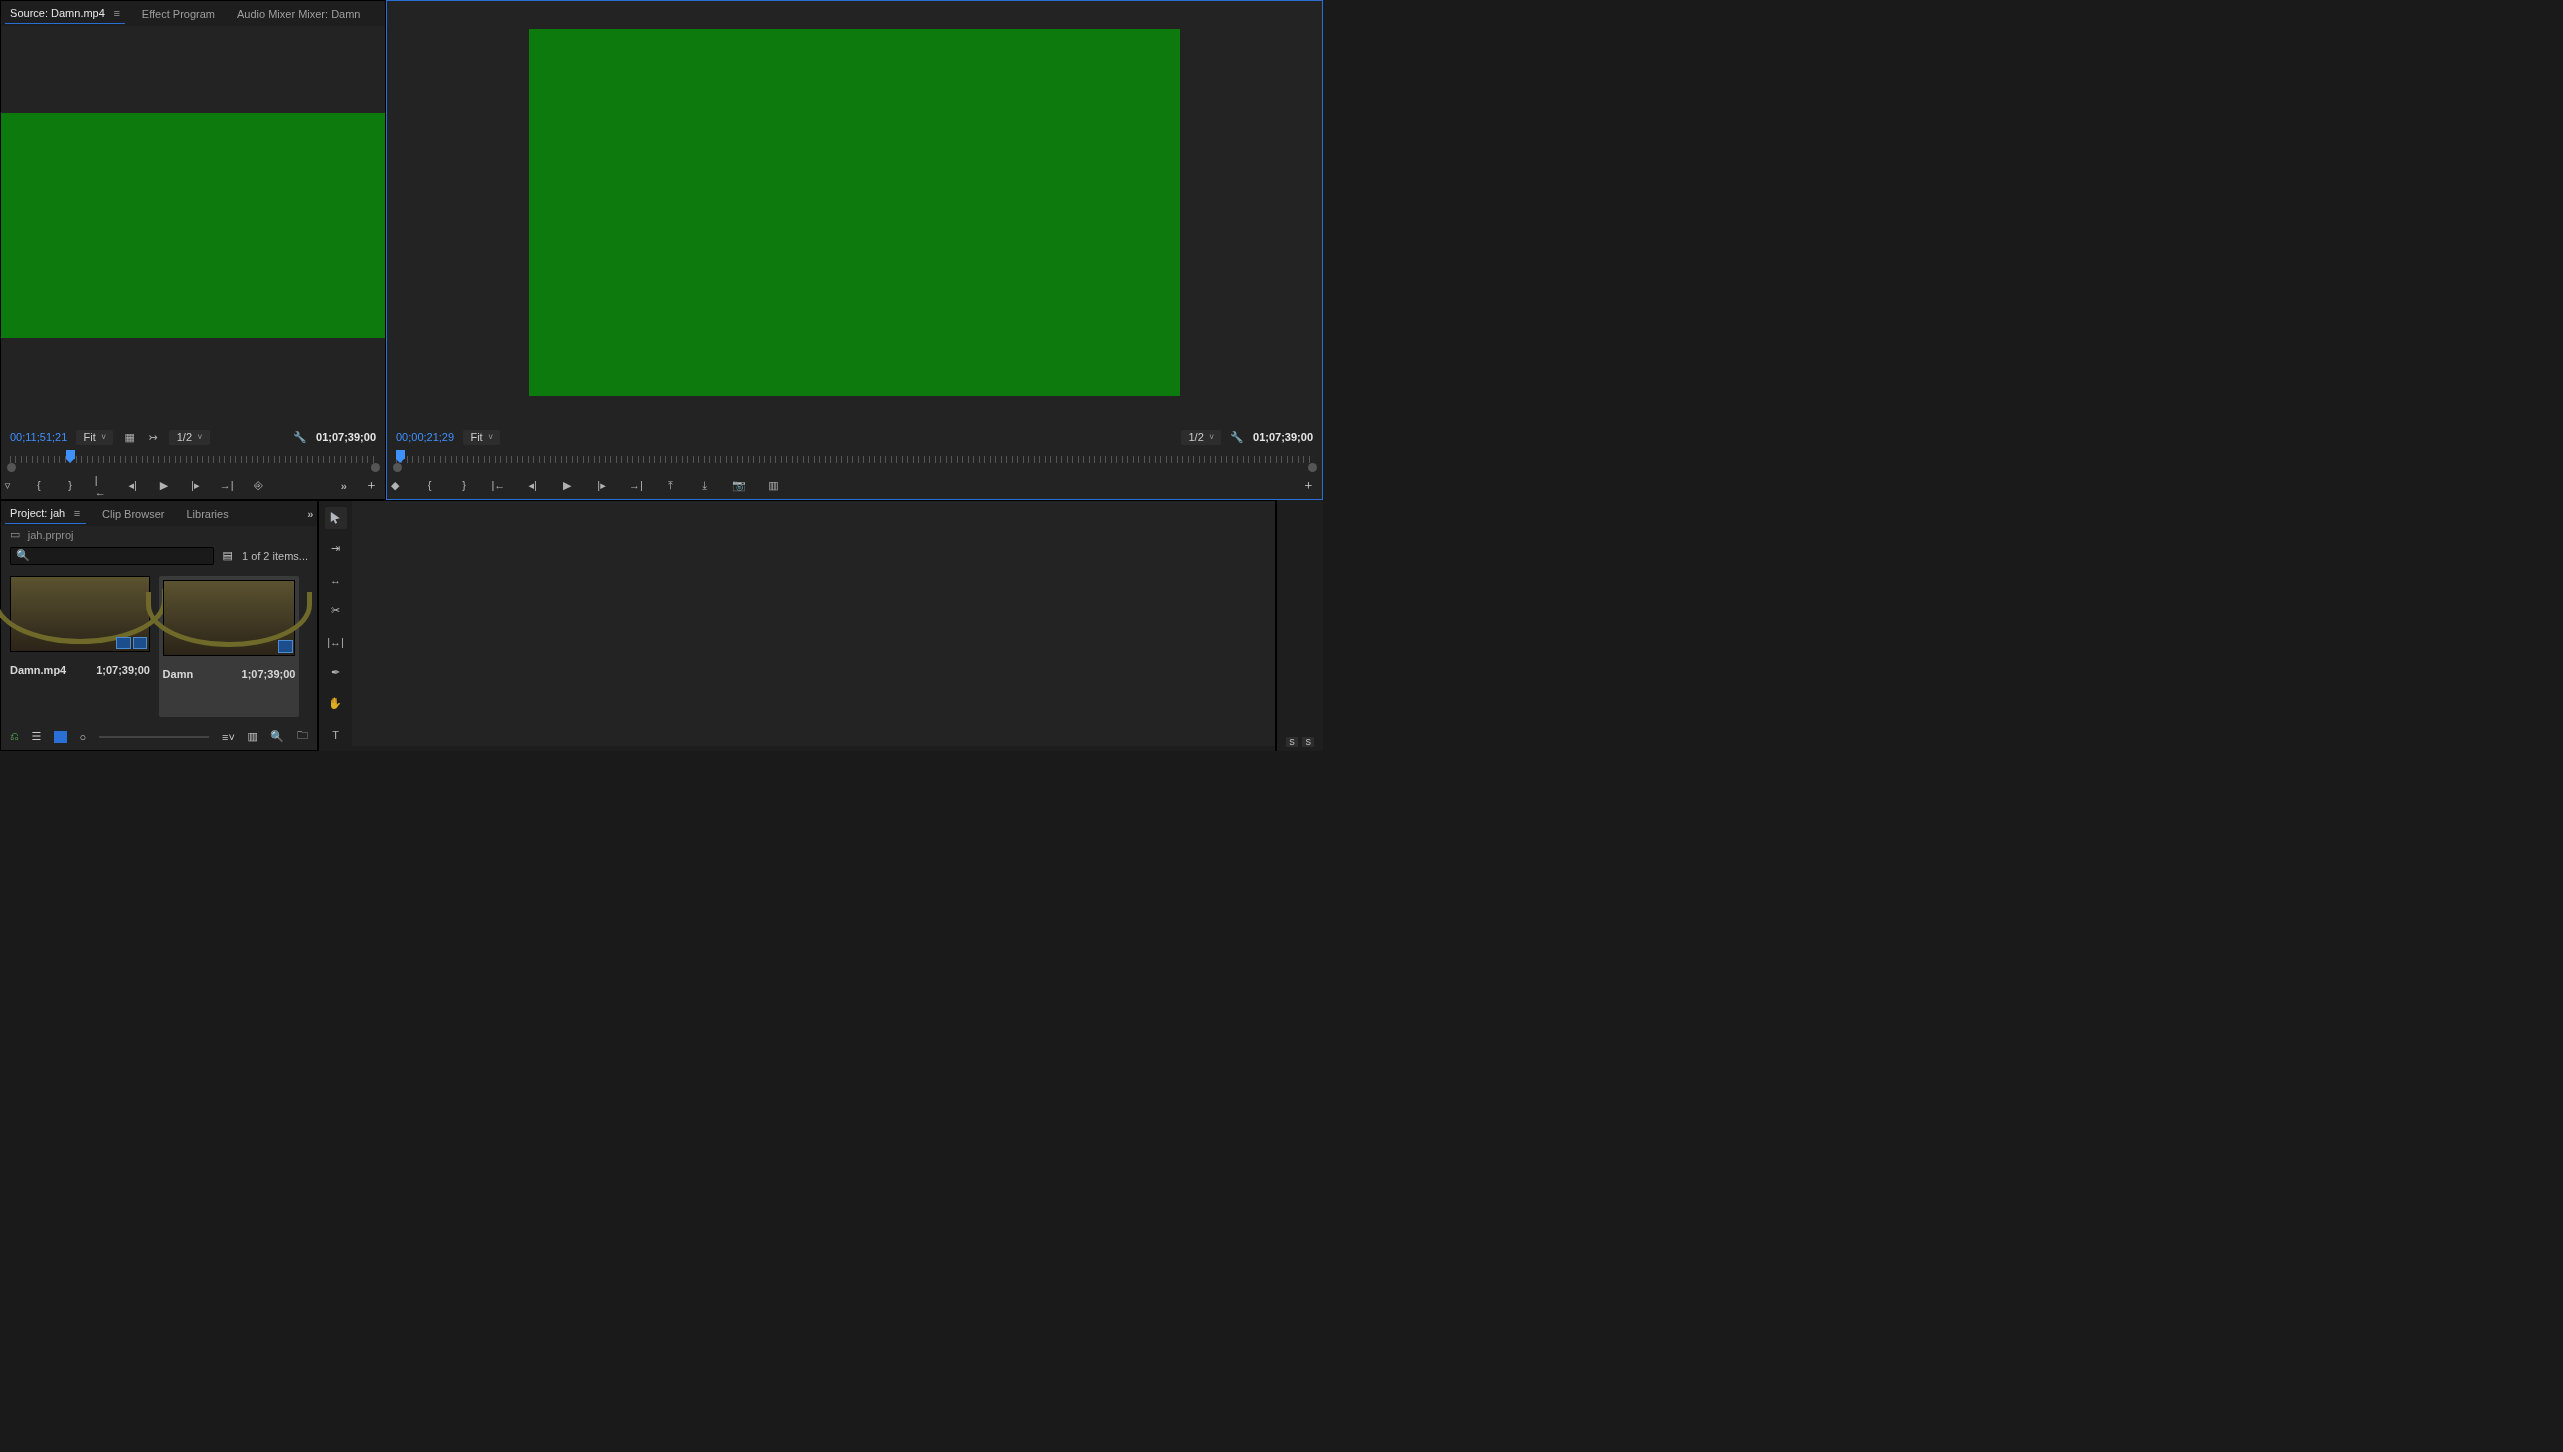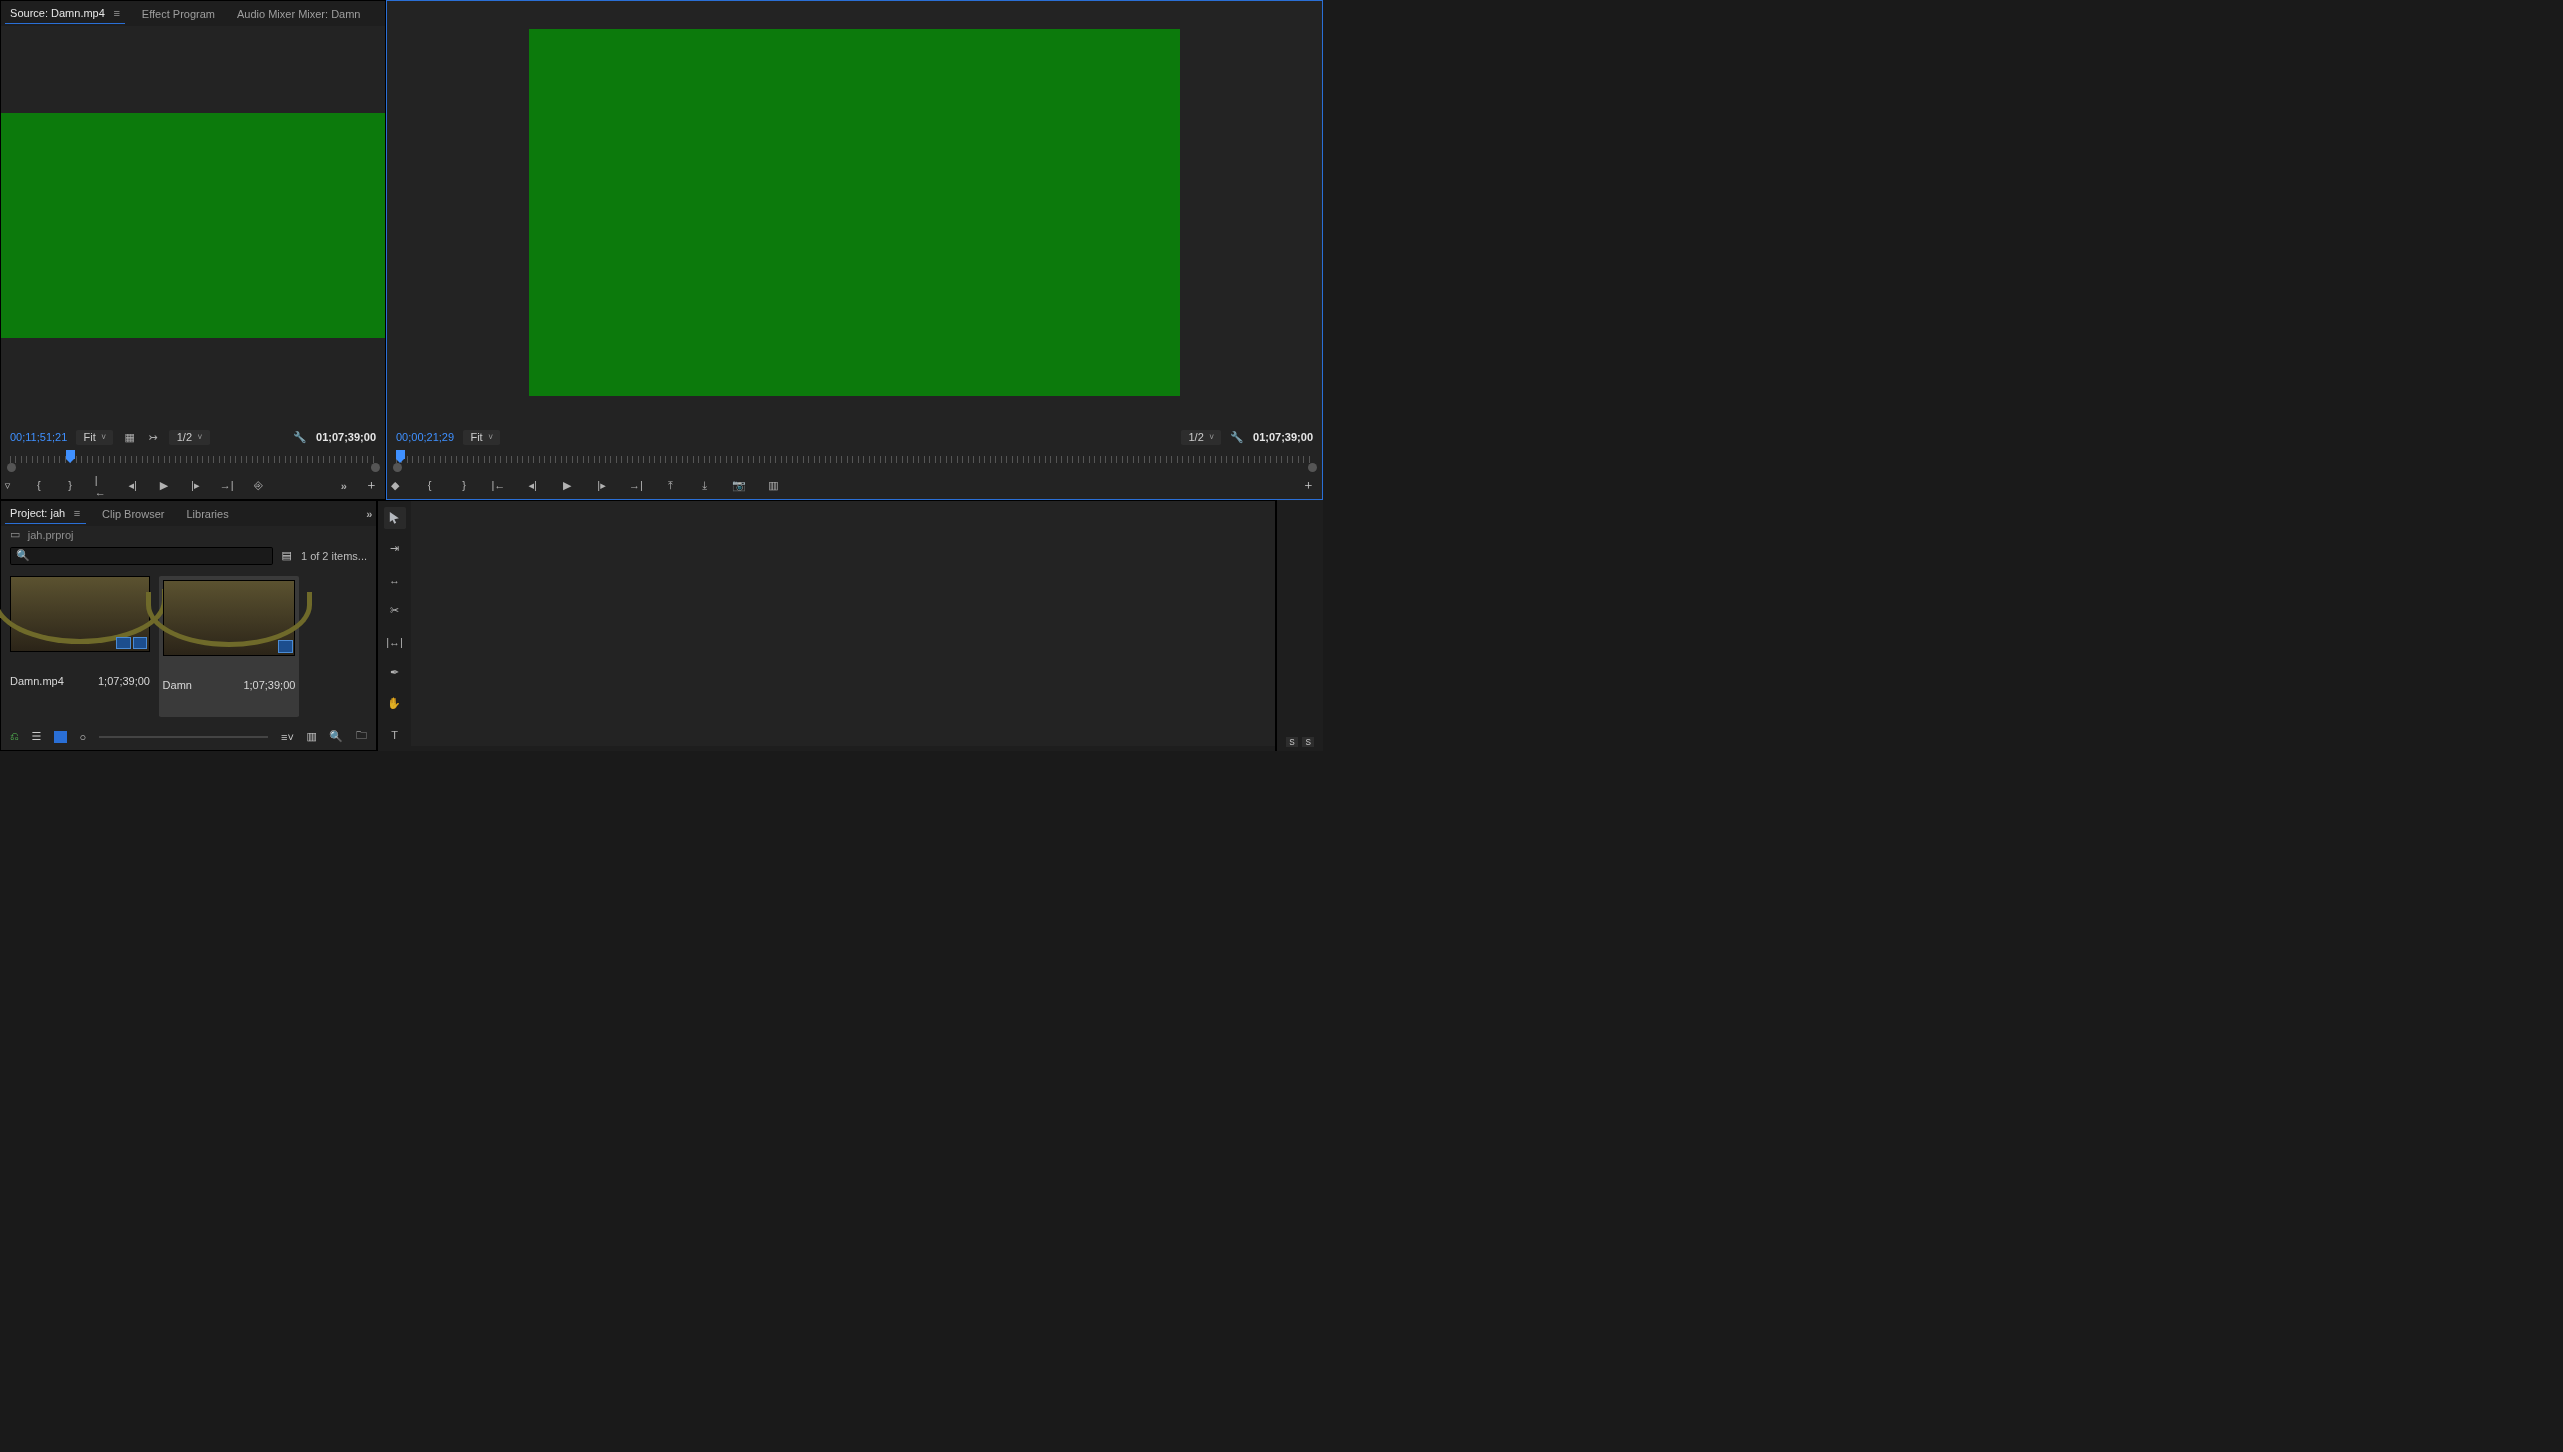--- a/index.html
+++ b/index.html
@@ -39,35 +39,35 @@
 .ruler .head::after { content: ""; position: absolute; left: 0; top: 9px; border-left: 4.5px solid transparent; border-right: 4.5px solid transparent; border-top: 4.5px solid #3f90ff; }
 
 .transport { display: flex; align-items: center; justify-content: center; gap: 18px; height: 27px; }
 .tbtn { width: 16.4px; height: 16.4px; display: inline-flex; align-items: center; justify-content: center; cursor: pointer; opacity: .85; }
 .transport .spacer-sm { width: 27px; }
 .plus { margin-left: auto; padding-right: 7.3px; font-size: 12.7px; cursor: pointer; }
 
 
 .bottom-row { display: flex; height: 251px; }
 
-.project-panel { width: 377px; }
+.project-panel { width: 318px; }
 .proj-sub { display: flex; align-items: center; gap: 7.3px; padding: 1.8px 9px; color: #8e8e8e; }
 .proj-search { display: flex; align-items: center; gap: 9px; padding: 3.6px 9px; }
 .searchbox { flex: 1; display: flex; align-items: center; background: #1a1a1a; border: 0.9px solid #000; padding: 1.8px 5.5px; border-radius: 1.8px; }
 .searchbox input { flex: 1; background: transparent; border: none; color: #ccc; outline: none; font-size: 11px; }
 .items-count { color: #bdbdbd; white-space: nowrap; }
 
 .thumbs { flex: 1; display: flex; gap: 9px; padding: 7.3px 9px; }
 .thumb { width: 140px; }
 .thumb.sel { background: #3a3a3a; padding: 3.6px; border-radius: 1.8px; }
 .thumb .img { position: relative; width: 100%; height: 76px; background: linear-gradient(180deg,#5b5230,#2b2418); border: 0.9px solid #000; }
 .thumb .img .arc { position: absolute; left: -18px; right: -18px; bottom: 7.3px; height: 55px; border: 5.5px solid #6f6a2a; border-top: none; border-radius: 0 0 109px 109px/0 0 55px 55px; }
 .thumb .img .badge-row { position: absolute; right: 1.8px; bottom: 1.8px; display: flex; gap: 1.8px; }
 .badge { width: 14.5px; height: 12.7px; background: #1c4e8e; border: 0.9px solid #4b8bd4; }
-.thumb .meta { display: flex; justify-content: space-between; margin-top: 23px; color: #d7d7d7; }
+.thumb .meta { display: flex; justify-content: space-between; margin-top: 12px; color: #d7d7d7; font-weight: bold; }
 
 .proj-foot { display: flex; align-items: center; gap: 12.7px; padding: 3.6px 9px; }
 .proj-foot .sq   { width: 12.7px; height: 12.7px; border: 0.9px solid #888; }
 .proj-foot .sqf  { background: #2a6fd6; border-color: #2a6fd6; }
 .proj-foot .green{ color: #57c457; }
 
 
 .timeline-panel { flex: 1; display: flex; }
 .toolcol { width: 33px; display: flex; flex-direction: column; align-items: center; padding-top: 5.5px; gap: 9px; background: #1e1e1e; }
 .toolbtn { width: 22px; height: 22px; display: flex; align-items: center; justify-content: center; cursor: pointer; opacity: .85; }

